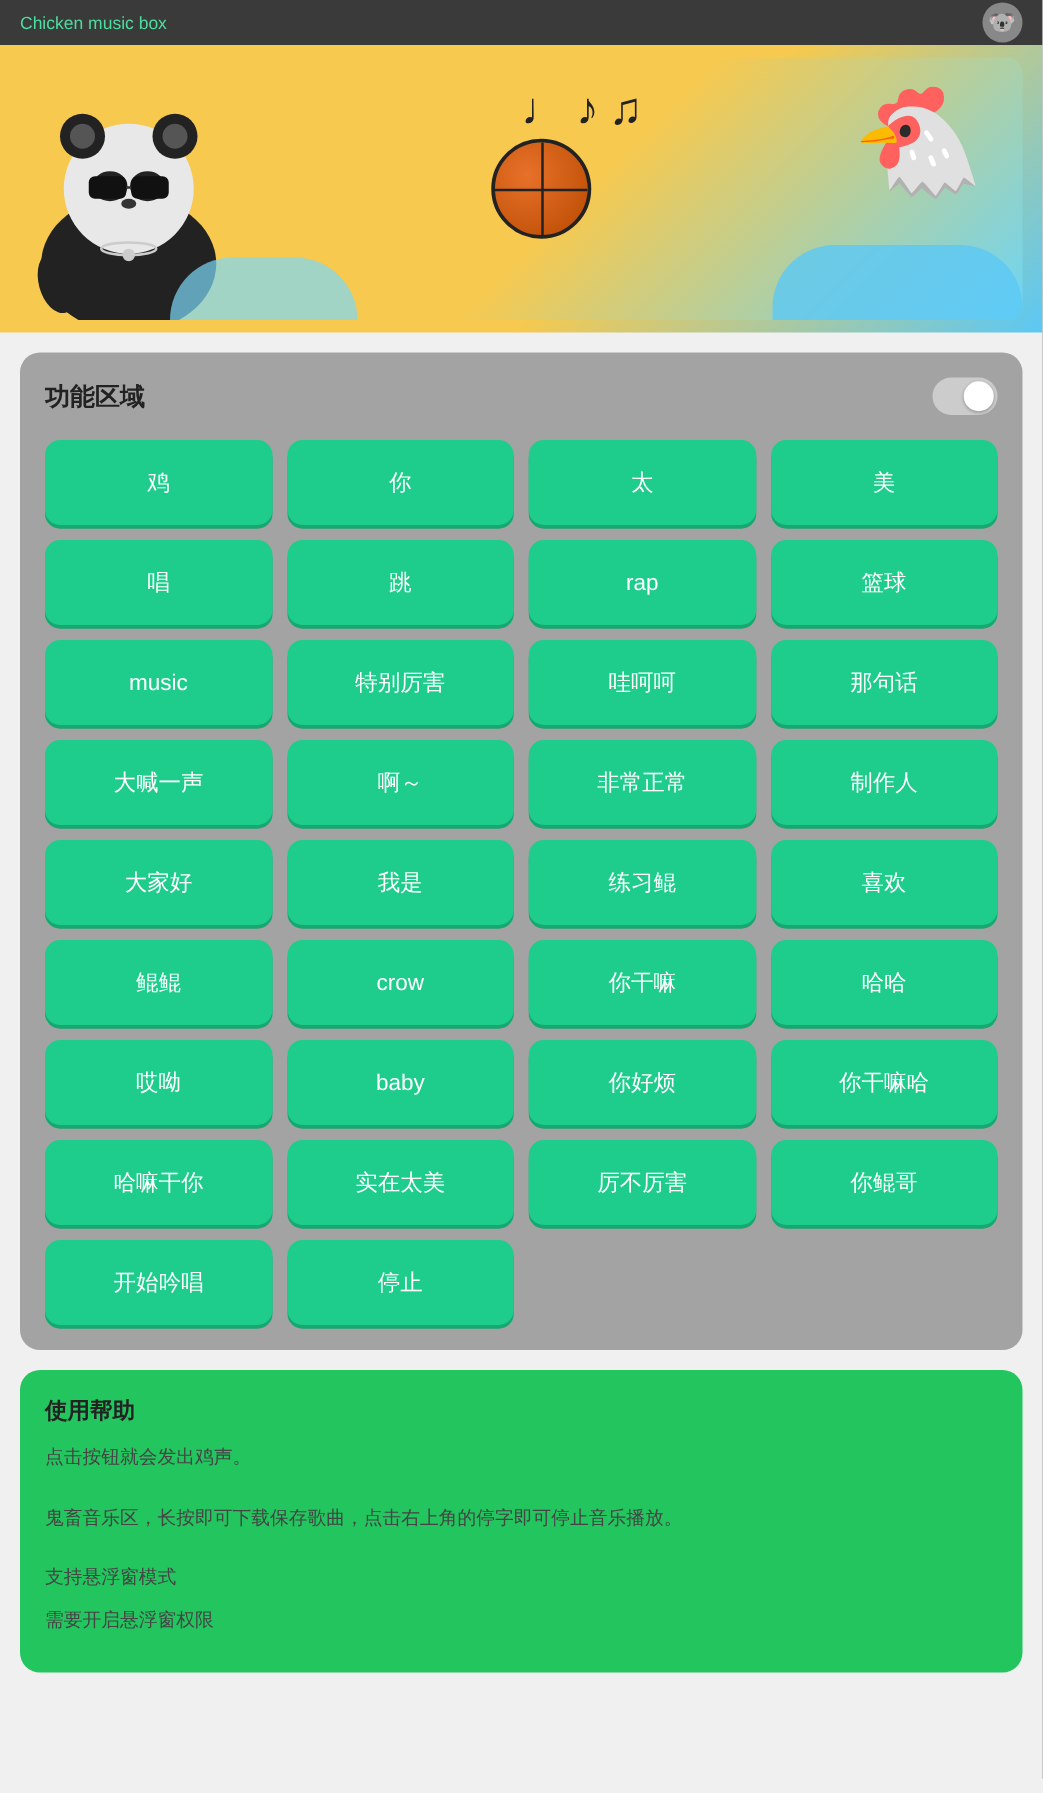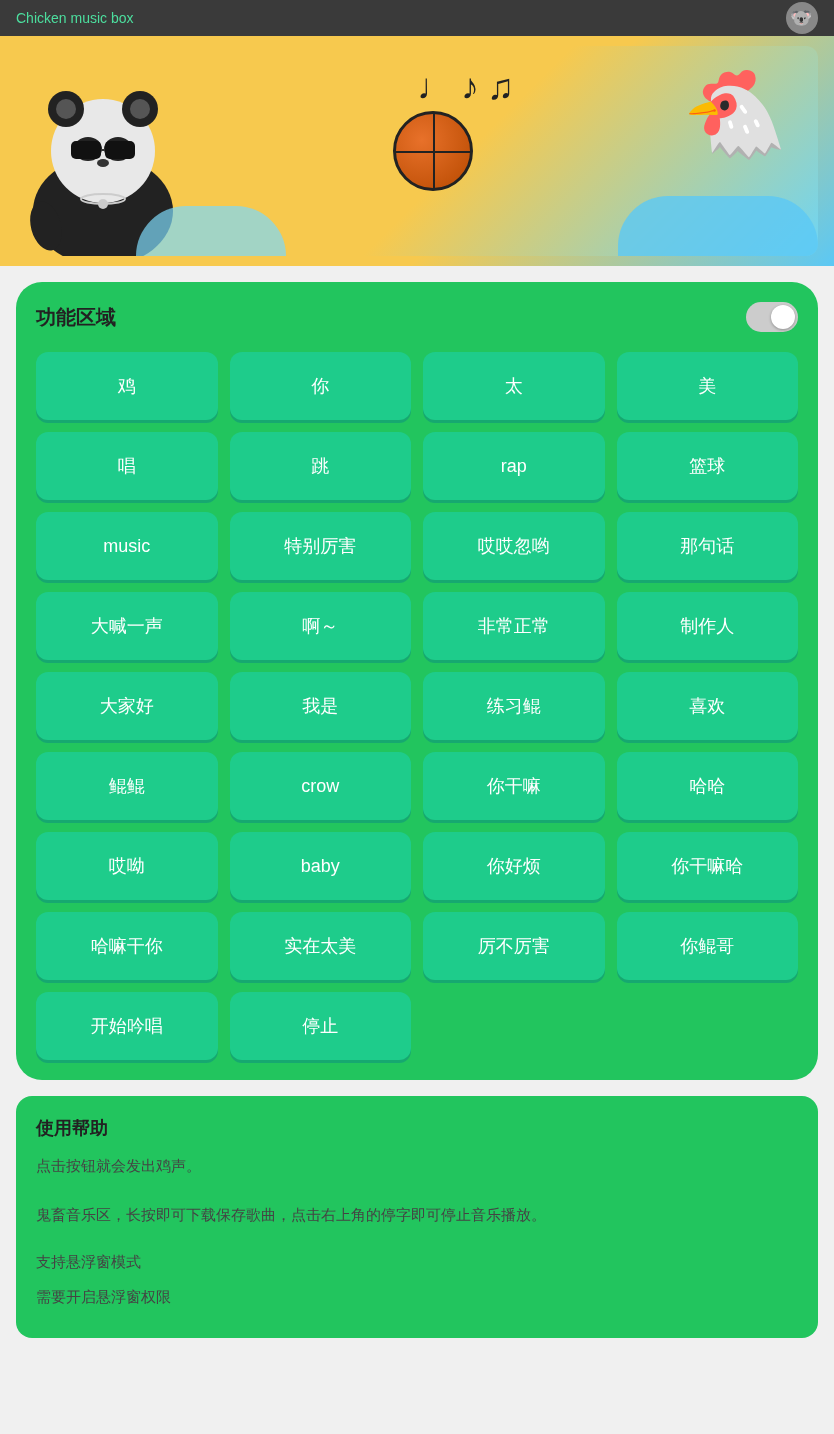--- a/index.html
+++ b/index.html
@@ -106,22 +106,22 @@
       width: 150px;
       height: 50px;
       background: #7dd8f8;
       border-radius: 50px 50px 0 0;
       opacity: 0.7;
     }
 
     
     .main-card {
       margin: 16px;
-      background: #22c55e;
-      border-radius: 26px;
+      background: #a3a3a3;
+      border-radius: 16px;
       padding: 20px;
     }
 
     
     .section-header {
       display: flex;
       align-items: center;
       justify-content: space-between;
       margin-bottom: 20px;
     }
@@ -257,21 +257,21 @@
   <button class="music-btn">鸡</button>
       <button class="music-btn">你</button>
       <button class="music-btn">太</button>
       <button class="music-btn">美</button>
       <button class="music-btn">唱</button>
       <button class="music-btn">跳</button>
       <button class="music-btn">rap</button>
       <button class="music-btn">篮球</button>
       <button class="music-btn">music</button>
       <button class="music-btn">特别厉害</button>
-      <button class="music-btn">哎哎忽哟</button>
+      <button class="music-btn">哇呵呵</button>
       <button class="music-btn">那句话</button>
       <button class="music-btn">大喊一声</button>
       <button class="music-btn">啊～</button>
       <button class="music-btn">非常正常</button>
       <button class="music-btn">制作人</button>
       <button class="music-btn">大家好</button>
       <button class="music-btn">我是</button>
       <button class="music-btn">练习鲲</button>
       <button class="music-btn">喜欢</button>
       <button class="music-btn">鲲鲲</button>

